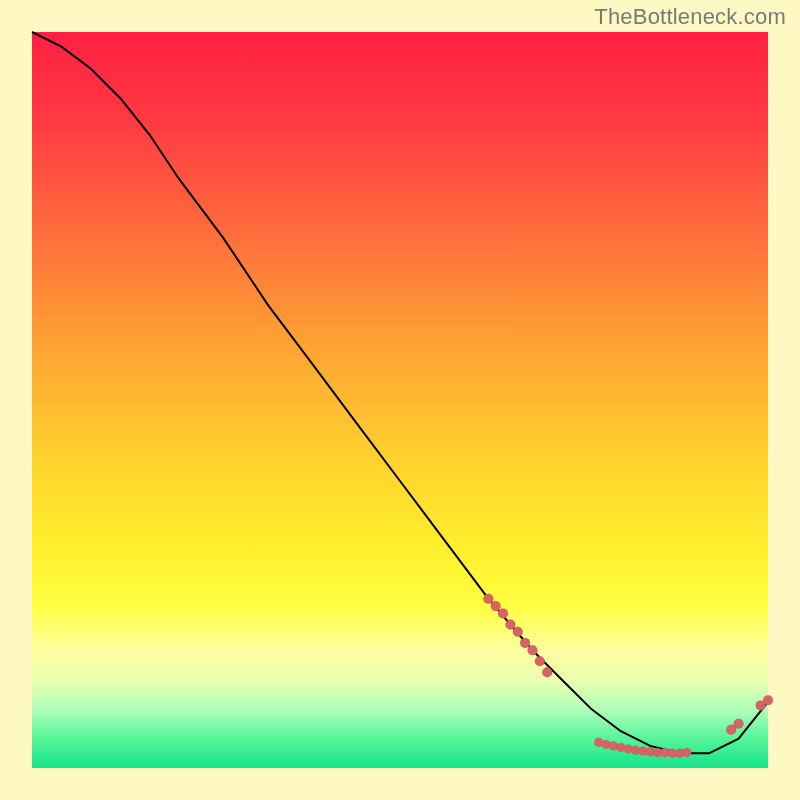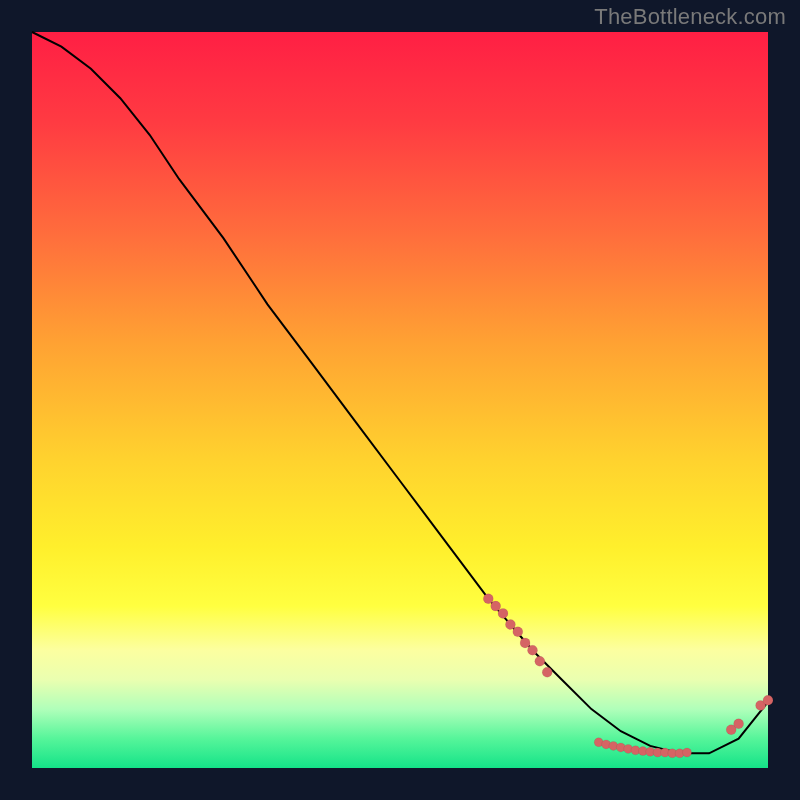--- a/index.html
+++ b/index.html
@@ -8,21 +8,21 @@
     background: #000;
     width: 800px;
     height: 800px;
     overflow: hidden;
     font-family: -apple-system, BlinkMacSystemFont, "Segoe UI", Arial, sans-serif;
   }
   .chart-wrap {
     position: relative;
     width: 800px;
     height: 800px;
-    background: #0f172a;
+    background: #fef9c3;
   }
   .watermark {
     position: absolute;
     top: 4px;
     right: 14px;
     color: #797979;
     font-size: 22px;
     font-weight: 400;
     letter-spacing: 0.2px;
     z-index: 10;

